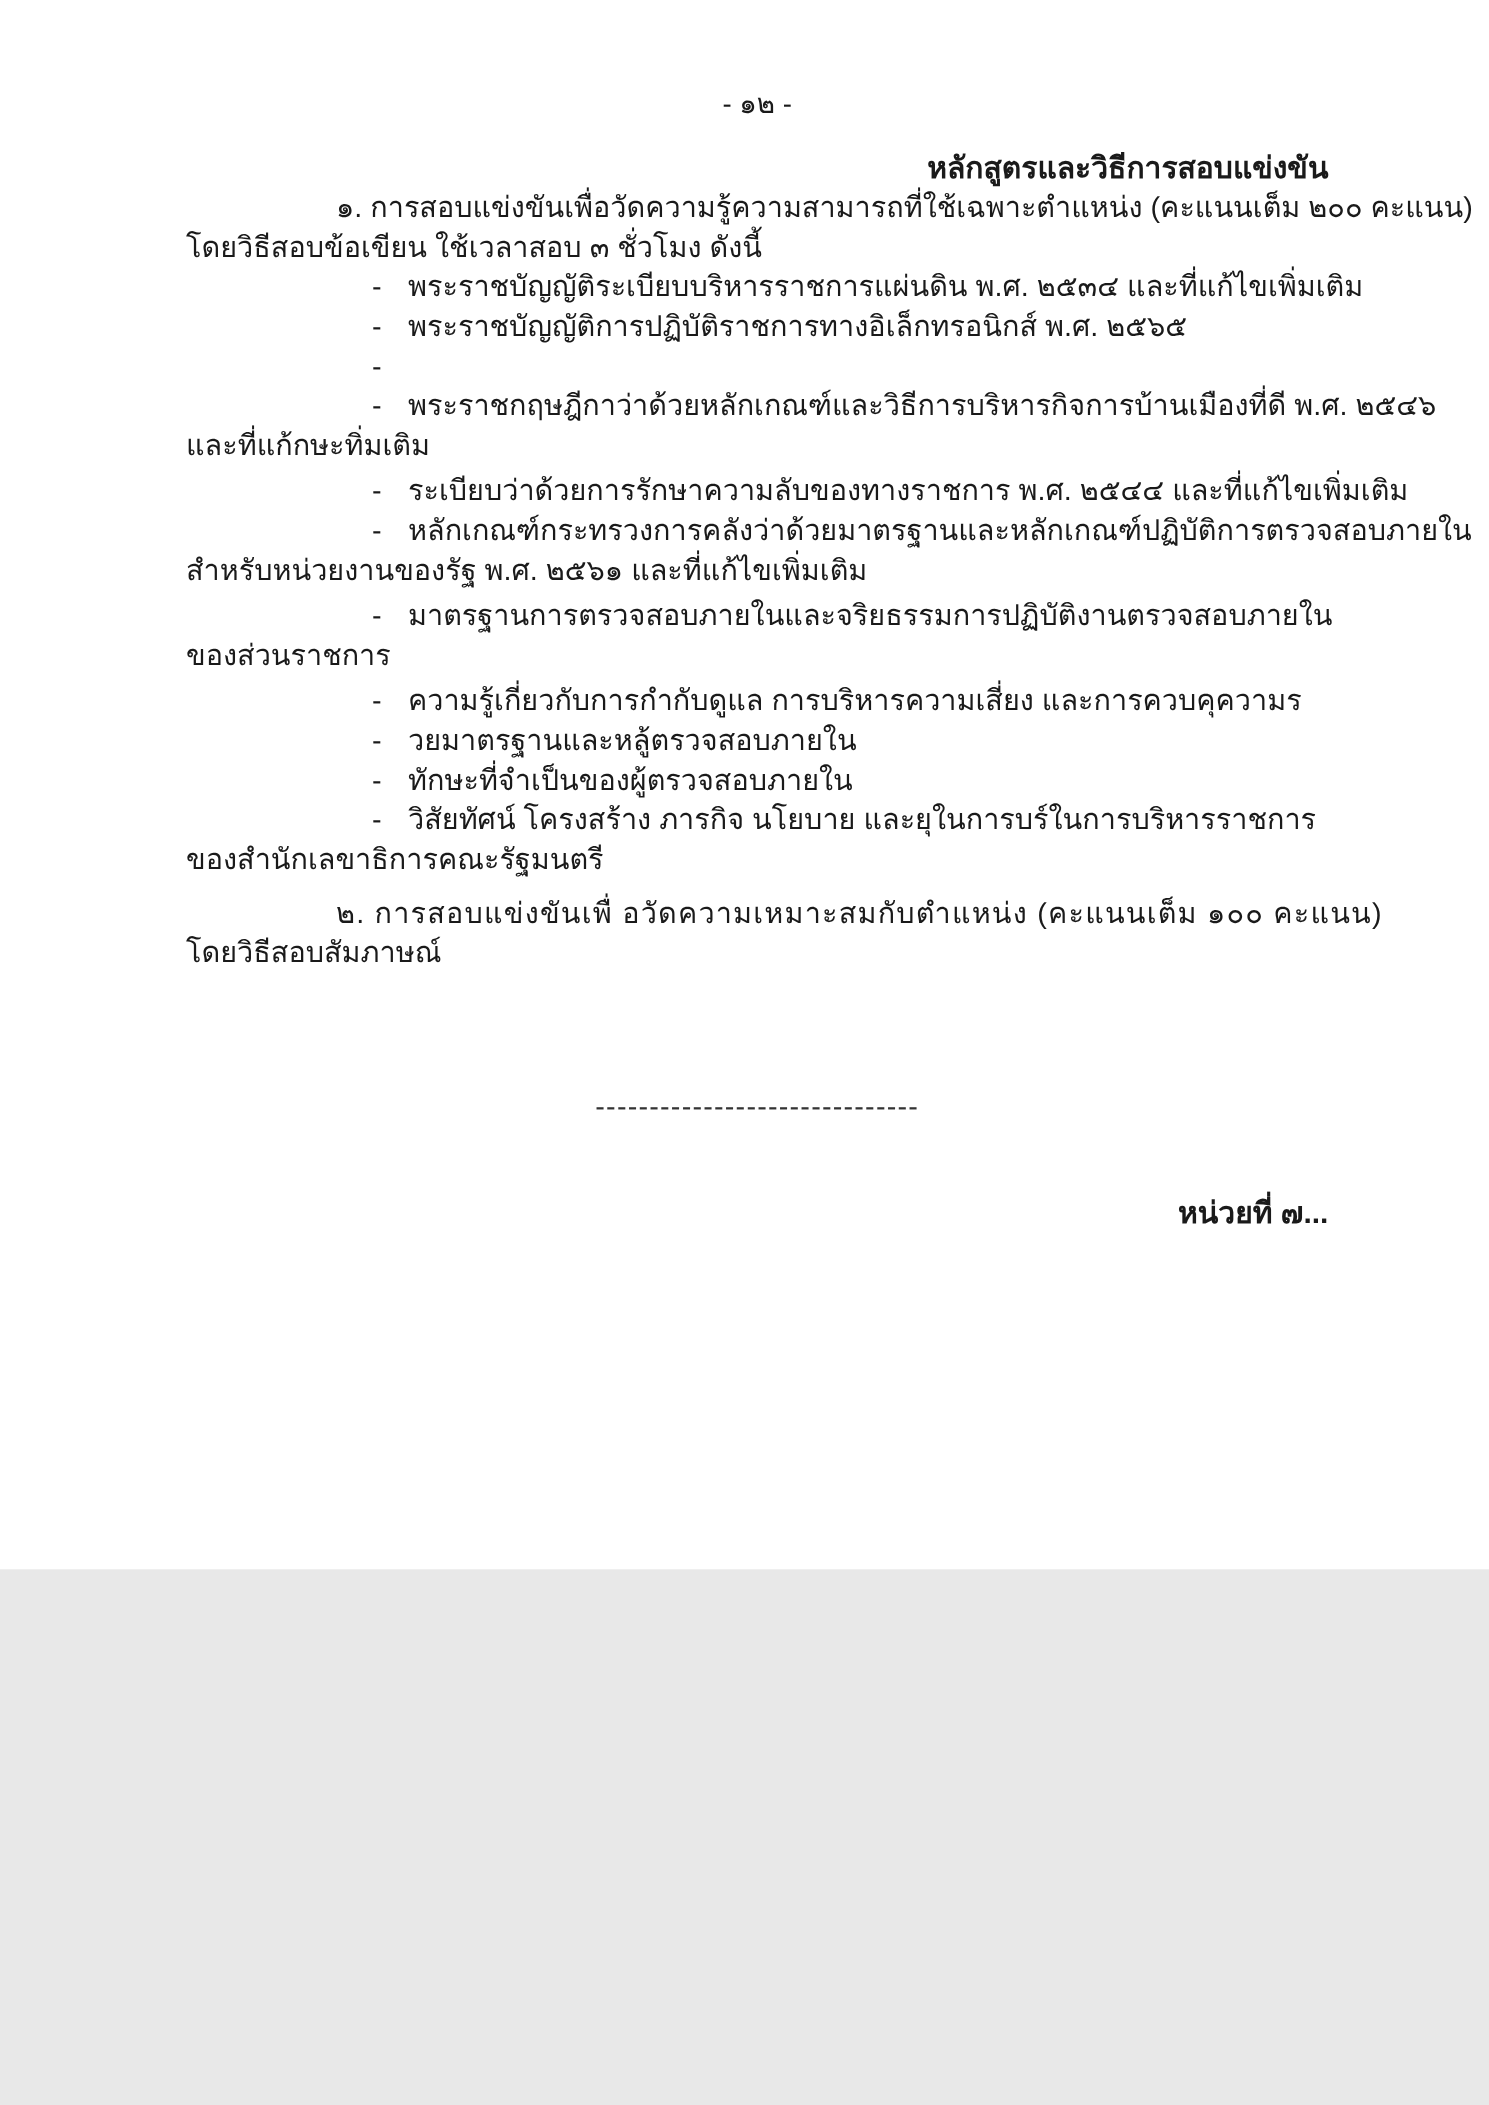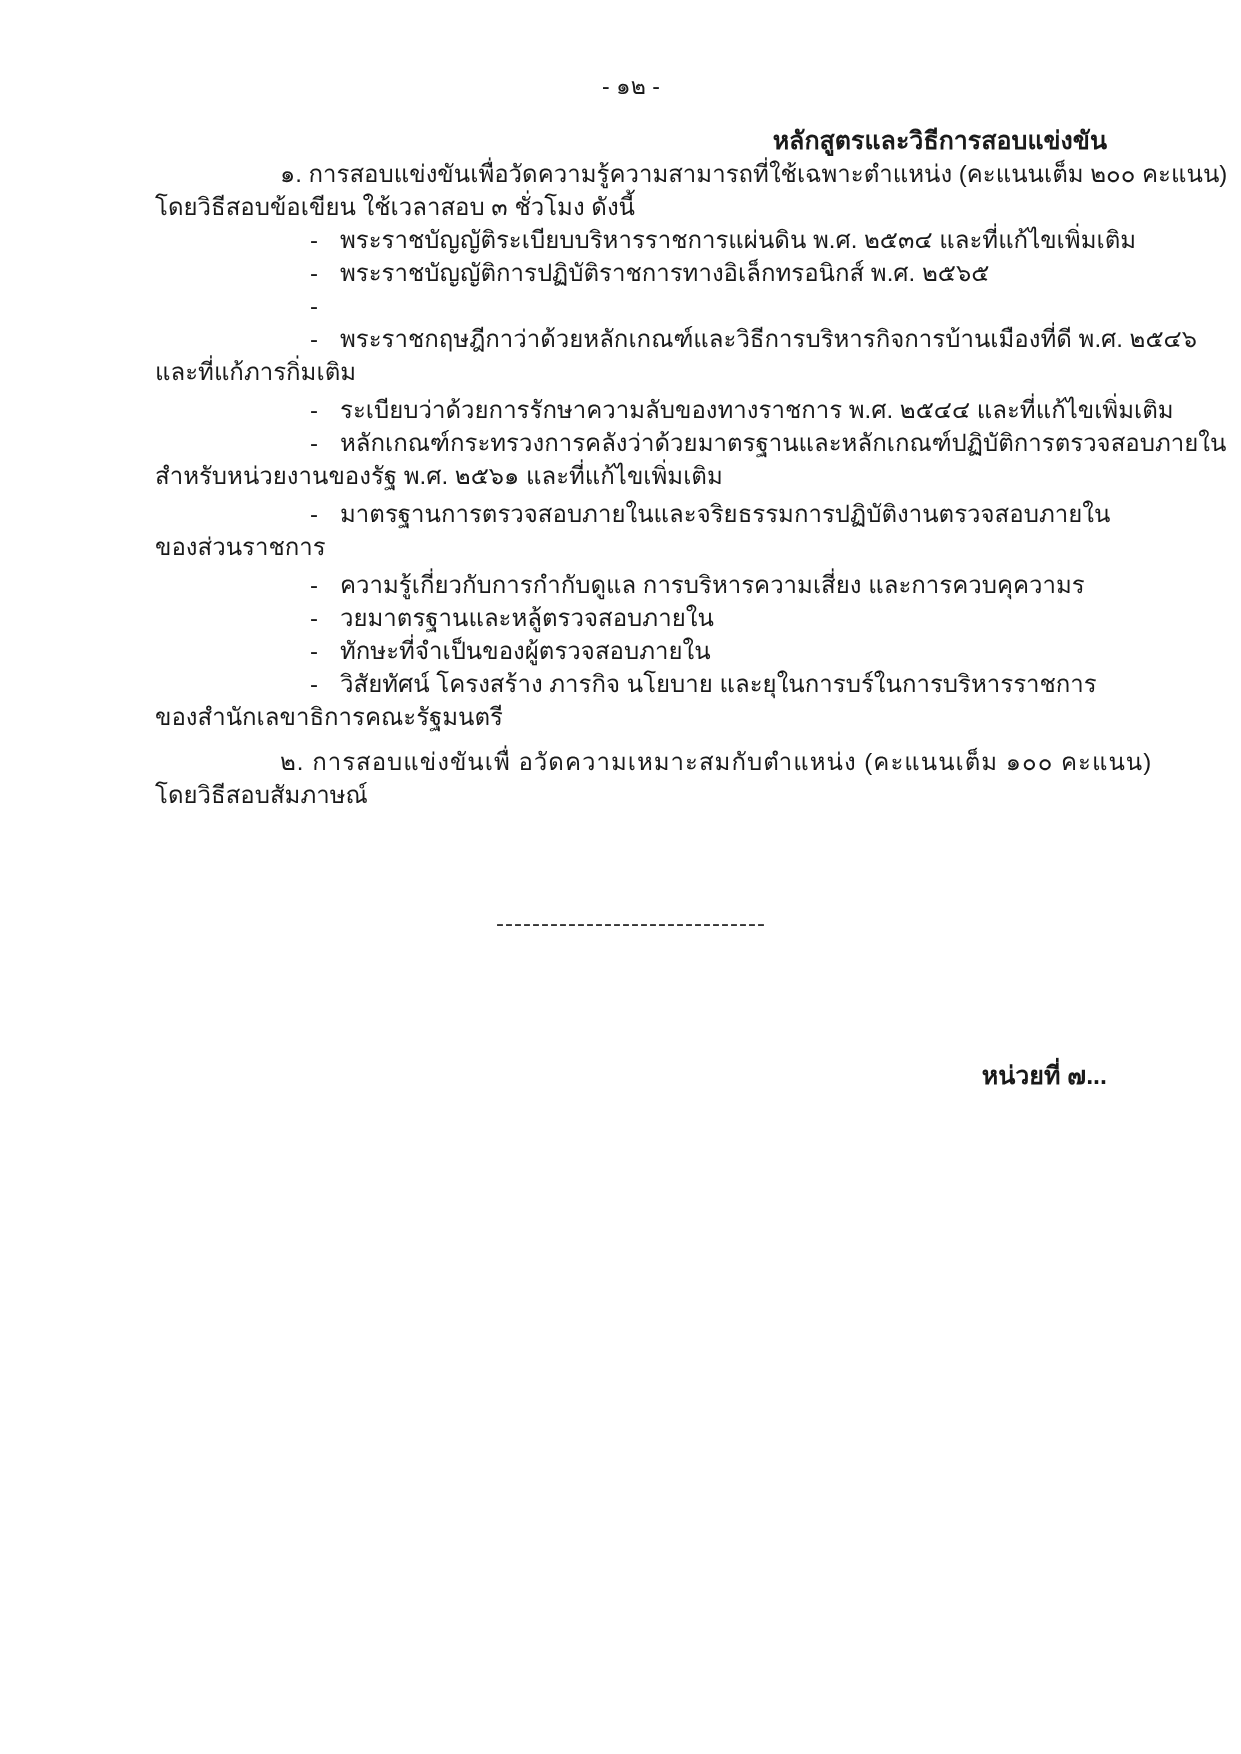--- a/index.html
+++ b/index.html
@@ -3,21 +3,21 @@
 <meta charset="utf-8">
 <style>
   html, body {
     margin: 0;
     padding: 0;
     background: #e8e8e8;
   }
   .page {
     position: relative;
     width: 1241px;
-    height: 1754px;
+    height: 1308px;
     margin: 0 auto;
     background: #ffffff;
     font-family: "Liberation Sans", "DejaVu Sans", sans-serif;
     color: #1a1a1a;
     overflow: hidden;
   }
   .content {
     position: absolute;
     left: 155px;
     top: 0;
@@ -63,21 +63,21 @@
   .spread { letter-spacing: 1px; text-align: right; }
   .divider-line {
     margin-top: 95px;
     text-align: center;
     font-size: 24px;
     line-height: 33px;
     letter-spacing: 1px;
     color: #333333;
   }
   .footer-note {
-    margin-top: 120px;
+    margin-top: 56px;
     text-align: right;
     padding-right: 0px;
     font-size: 25px;
     font-weight: bold;
     line-height: 33px;
   }
 </style>
 </head>
 <body>
 
@@ -102,21 +102,21 @@
     </div>
 
     <div class="line bullet-row">
       <span class="bullet-dash">-</span>
     </div>
 
     <div class="line bullet-row">
       <span class="bullet-dash">-</span>
       <span class="bullet-text">พระราชกฤษฎีกาว่าด้วยหลักเกณฑ์และวิธีการบริหารกิจการบ้านเมืองที่ดี พ.ศ. ๒๕๔๖</span>
     </div>
-    <div class="line">และที่แก้ภารกิ่มเติม</div>
+    <div class="line">และที่แก้กษะทิ่มเติม</div>
 
     <div class="line bullet-row gap-sm">
       <span class="bullet-dash">-</span>
       <span class="bullet-text">ระเบียบว่าด้วยการรักษาความลับของทางราชการ พ.ศ. ๒๕๔๔ และที่แก้ไขเพิ่มเติม</span>
     </div>
 
     <div class="line bullet-row">
       <span class="bullet-dash">-</span>
       <span class="bullet-text">หลักเกณฑ์กระทรวงการคลังว่าด้วยมาตรฐานและหลักเกณฑ์ปฏิบัติการตรวจสอบภายใน</span>
     </div>

